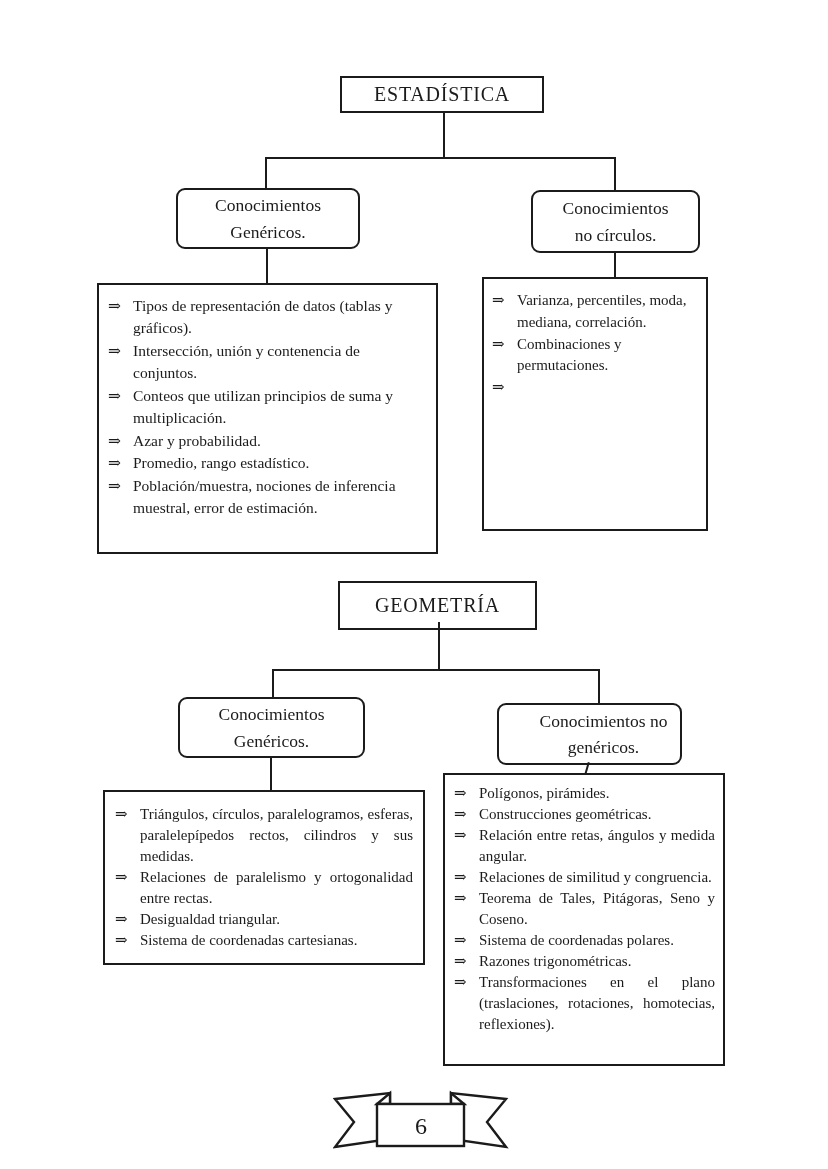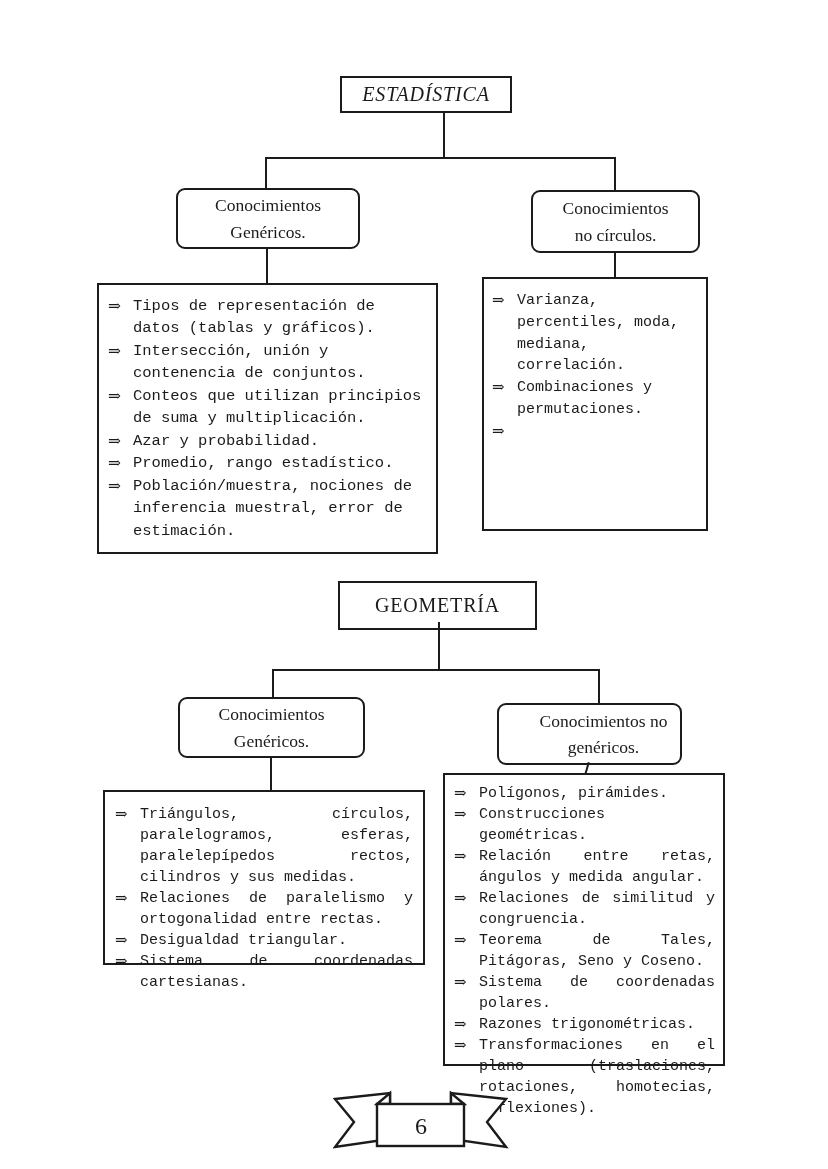--- a/index.html
+++ b/index.html
@@ -15,40 +15,40 @@
     font-size:20px; letter-spacing:0.8px;
   }
   .branch-box {
     display:flex; flex-direction:column; align-items:center; justify-content:center;
     font-size:17.5px; line-height:1.5; text-align:center;border-radius:9px;
   }
   .content-box { font-size:15.5px; }
   .items { list-style:none; }
   .item { display:flex; align-items:flex-start; line-height:1.45; }
   .arr { flex:0 0 26px; padding-left:1px; }
-  .txt { flex:1;font-family:Liberation Mono, monospace; }
+  .txt { flex:1; }
   .cb-est-gen   { padding:10px 13px 8px 8px; }
   .cb-est-non   { padding:11px 6px 8px 7px; font-size:15px; }
   .cb-geo-gen   { padding:12px 10px 8px 9px; font-size:15px; }
   .cb-geo-gen .item, .cb-geo-non .item { line-height:1.4; }
   .cb-geo-non   { padding:8px 8px 6px 8px;  font-size:15px; }
   .justify .txt { text-align:justify; }
   .ln { position:absolute; background:#1b1b1b; }
   .ribbon { position:absolute; }
   .ribbon text {
     font-family:"Liberation Serif","DejaVu Serif",serif;
     font-size:24px; fill:#1b1b1b;
   }
 </style>
 </head>
 <body>
 
 <div class="page">
 
-  <div class="box title-box" style="left:340px;top:76px;width:172px;height:37px;font-style:italic;">
+  <div class="box title-box" style="left:340px;top:76px;width:204px;height:37px;">
     <span>ESTADÍSTICA</span>
   </div>
 
   <div class="ln" style="left:443px;top:113px;width:2px;height:45px;"></div>
   <div class="ln" style="left:265px;top:157px;width:351px;height:2px;"></div>
   <div class="ln" style="left:265px;top:157px;width:2px;height:33px;"></div>
   <div class="ln" style="left:614px;top:157px;width:2px;height:35px;"></div>
 
   <div class="box branch-box" style="left:176px;top:188px;width:184px;height:61px;">
     <div>Conocimientos</div>

